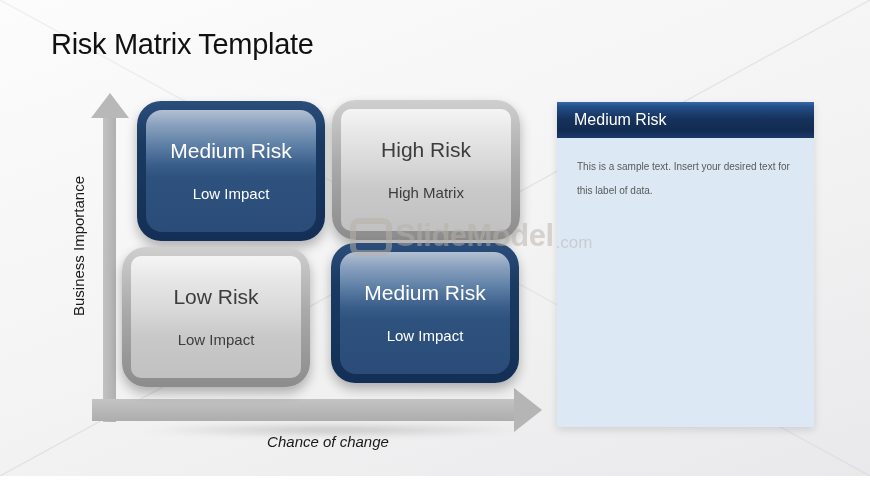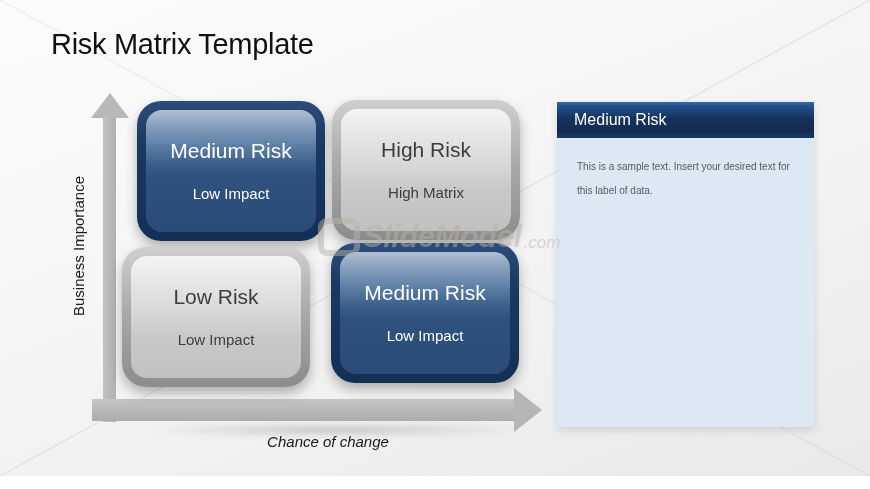--- a/index.html
+++ b/index.html
@@ -56,20 +56,21 @@
   }
   .cell.blue{background:linear-gradient(180deg,#2b4d7a 0%,#1a3a63 30%,#142f55 100%);}
   .cell.blue .cell-inner{
     background:linear-gradient(180deg,#b3c0d2 0%,#8aa1bf 12%,#5b7da4 30%,#3a5e8a 45%,#2e517e 55%,#2b4c78 100%);
     color:#ffffff;
   }
   .cell.gray{background:linear-gradient(180deg,#cfcfcf 0%,#aaaaaa 45%,#8c8c8c 100%);}
   .cell.gray .cell-inner{
     background:linear-gradient(180deg,#f5f5f5 0%,#e8e8e8 18%,#d8d8d8 45%,#c9c9c9 65%,#c1c1c1 100%);
     color:#3d3d3d;
+    border-radius:10px;
   }
   .cell-risk{font-size:21px;line-height:26px;}
   .cell-impact{font-size:15px;line-height:20px;margin-top:20px;}
   .pos-tl{left:137px;top:101px;}
   .pos-tr{left:332px;top:100px;}
   .pos-bl{left:122px;top:247px;}
   .pos-br{left:331px;top:243px;}
   
   .panel{position:absolute;left:557px;top:102px;width:257px;z-index:2;
     box-shadow:0 3px 8px rgba(0,0,0,0.12);}
@@ -77,22 +78,22 @@
     height:36px;line-height:36px;padding-left:17px;
     background:linear-gradient(180deg,#3668a8 0%,#24508a 12%,#16335d 45%,#122b50 78%,#1a3a68 100%);
     color:#ffffff;font-size:16px;
   }
   .panel-body{
     height:289px;box-sizing:border-box;background:#dce9f4;
     padding:17px 20px;color:#595959;font-size:10px;line-height:24px;
   }
   
   .watermark{
-    position:absolute;left:318px;top:218px;z-index:5;pointer-events:none;
-    display:flex;align-items:center;color:#b8b2aa;opacity:0.5;font-style:italic;
+    position:absolute;left:350px;top:218px;z-index:5;pointer-events:none;
+    display:flex;align-items:flex-start;color:#b8b2aa;opacity:0.5;
   }
   .wm-logo{width:30px;height:26px;border:6px solid #b8b2aa;border-radius:9px;margin-right:3px;}
   .wm-text{font-size:31px;font-weight:bold;letter-spacing:-0.5px;}
   .wm-suffix{font-size:17px;align-self:flex-end;margin:0 0 3px 2px;}
 </style>
 </head>
 <body>
 
 <div class="slide">
   <div class="diagonals"></div>

